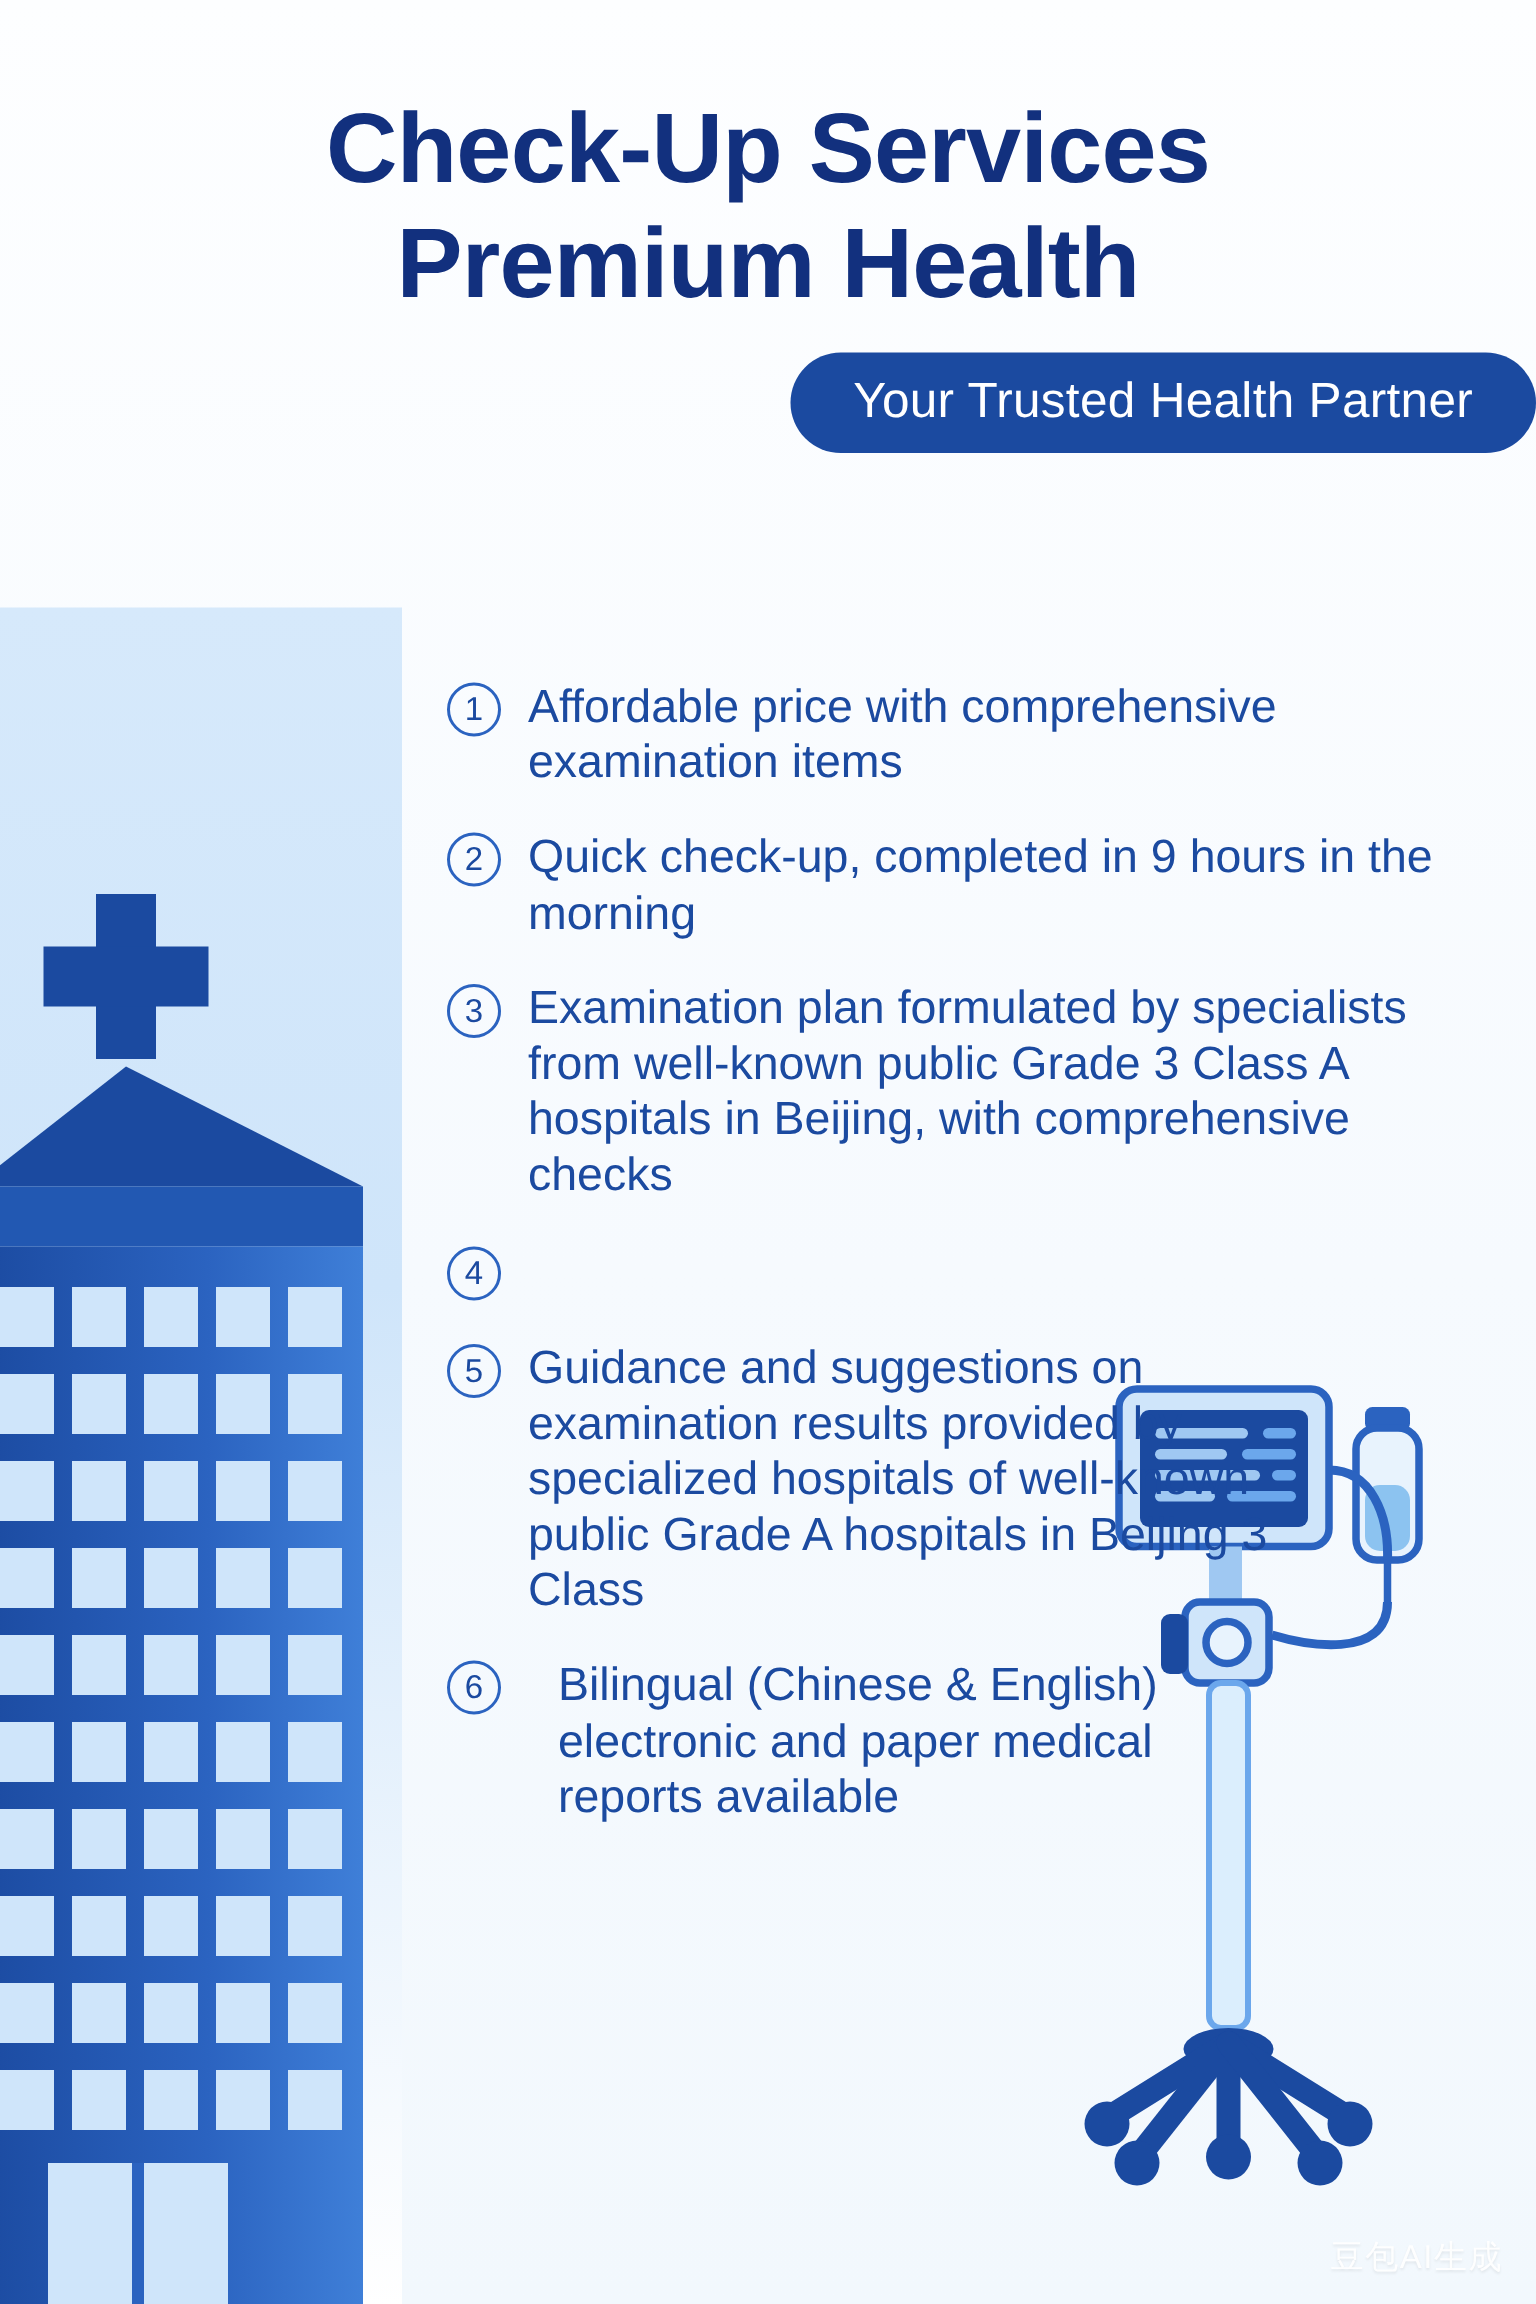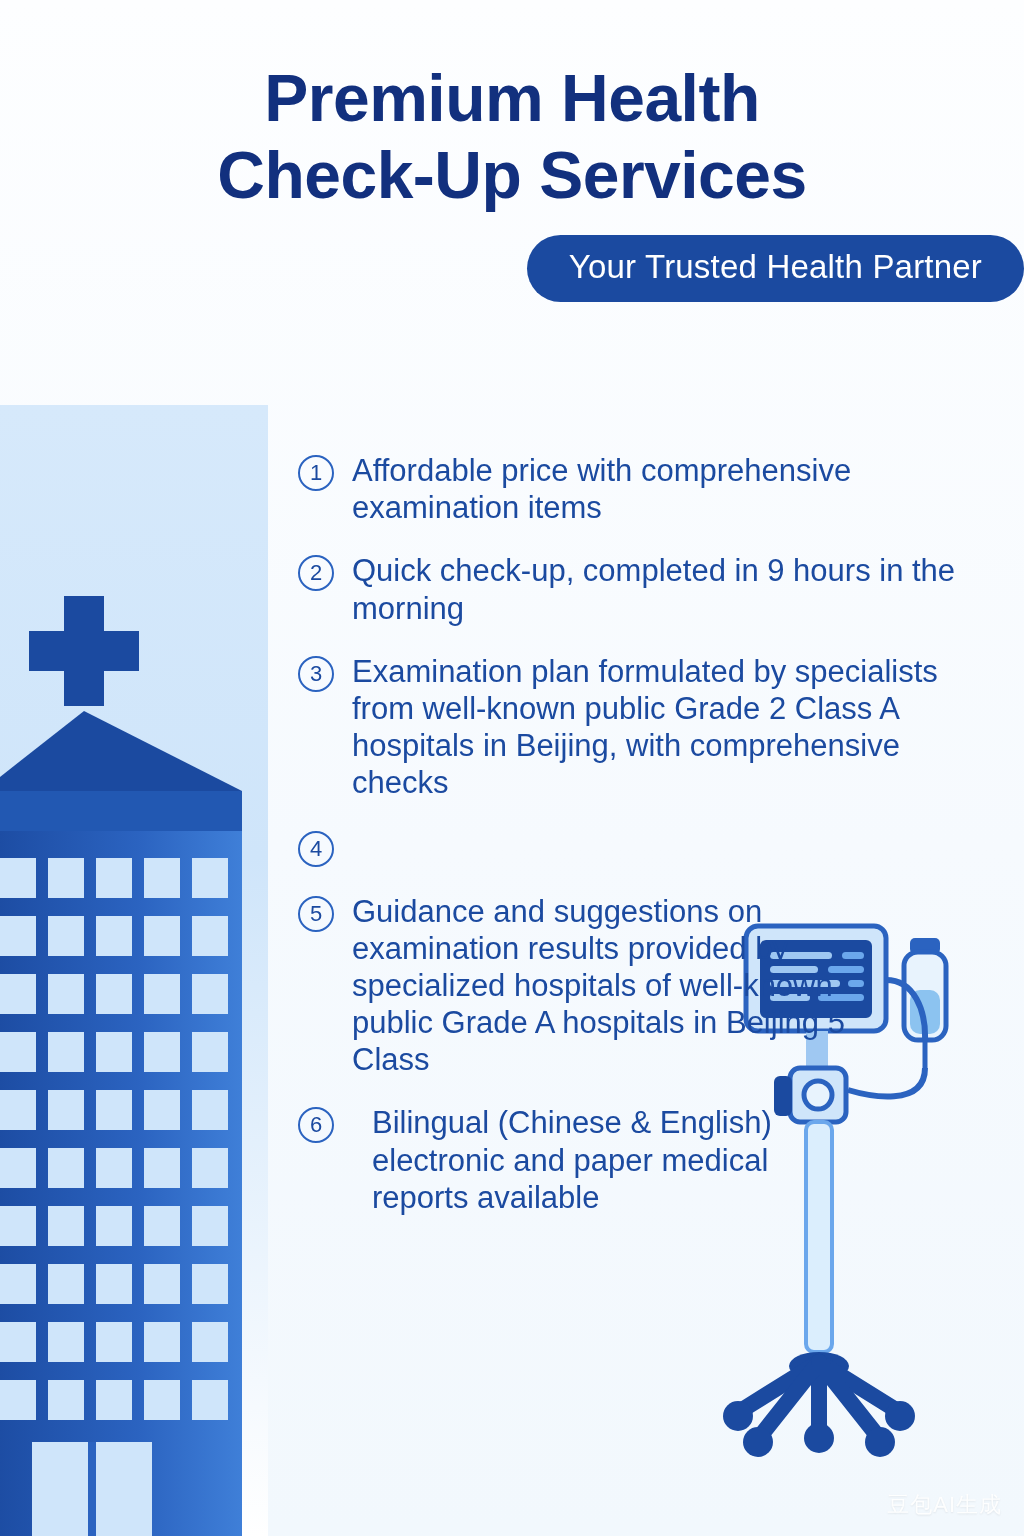--- a/index.html
+++ b/index.html
@@ -128,22 +128,22 @@
     text-shadow: 0 1px 2px rgba(0,0,0,0.08);
   }
 </style>
 </head>
 <body>
 
 <div class="poster">
 
   <div class="header">
     <div class="title">
+      <div>Check-Up Services</div>
       <div>Premium Health</div>
-      <div>Check-Up Services</div>
     </div>
     <div class="subtitle-wrap">
       <div class="subtitle-pill">Your Trusted Health Partner</div>
     </div>
   </div>
 
   <div class="left-panel">
     <svg class="building-svg" viewBox="0 0 290 960">
       <defs>
         <linearGradient id="bldg" x1="0" y1="0" x2="1" y2="0">
@@ -238,30 +238,30 @@
       <div class="text">Affordable price with comprehensive examination items</div>
     </div>
 
     <div class="item item-2">
       <div class="num">2</div>
       <div class="text">Quick check-up, completed in 9 hours in the morning</div>
     </div>
 
     <div class="item item-3">
       <div class="num">3</div>
-      <div class="text">Examination plan formulated by specialists from well-known public Grade 2 Class A hospitals in Beijing, with comprehensive checks</div>
+      <div class="text">Examination plan formulated by specialists from well-known public Grade 3 Class A hospitals in Beijing, with comprehensive checks</div>
     </div>
 
     <div class="item item-4">
       <div class="num">4</div>
     </div>
 
     <div class="item item-5">
       <div class="num">5</div>
-      <div class="text">Guidance and suggestions on examination results provided by specialized hospitals of well-known public Grade A hospitals in Beijing 5 Class</div>
+      <div class="text">Guidance and suggestions on examination results provided by specialized hospitals of well-known public Grade A hospitals in Beijing 3 Class</div>
     </div>
 
     <div class="item item-6">
       <div class="num">6</div>
       <div class="text">Bilingual (Chinese &amp; English) electronic and paper medical reports available</div>
     </div>
 
   </div>
 
   <svg class="equipment" viewBox="0 0 290 560">

